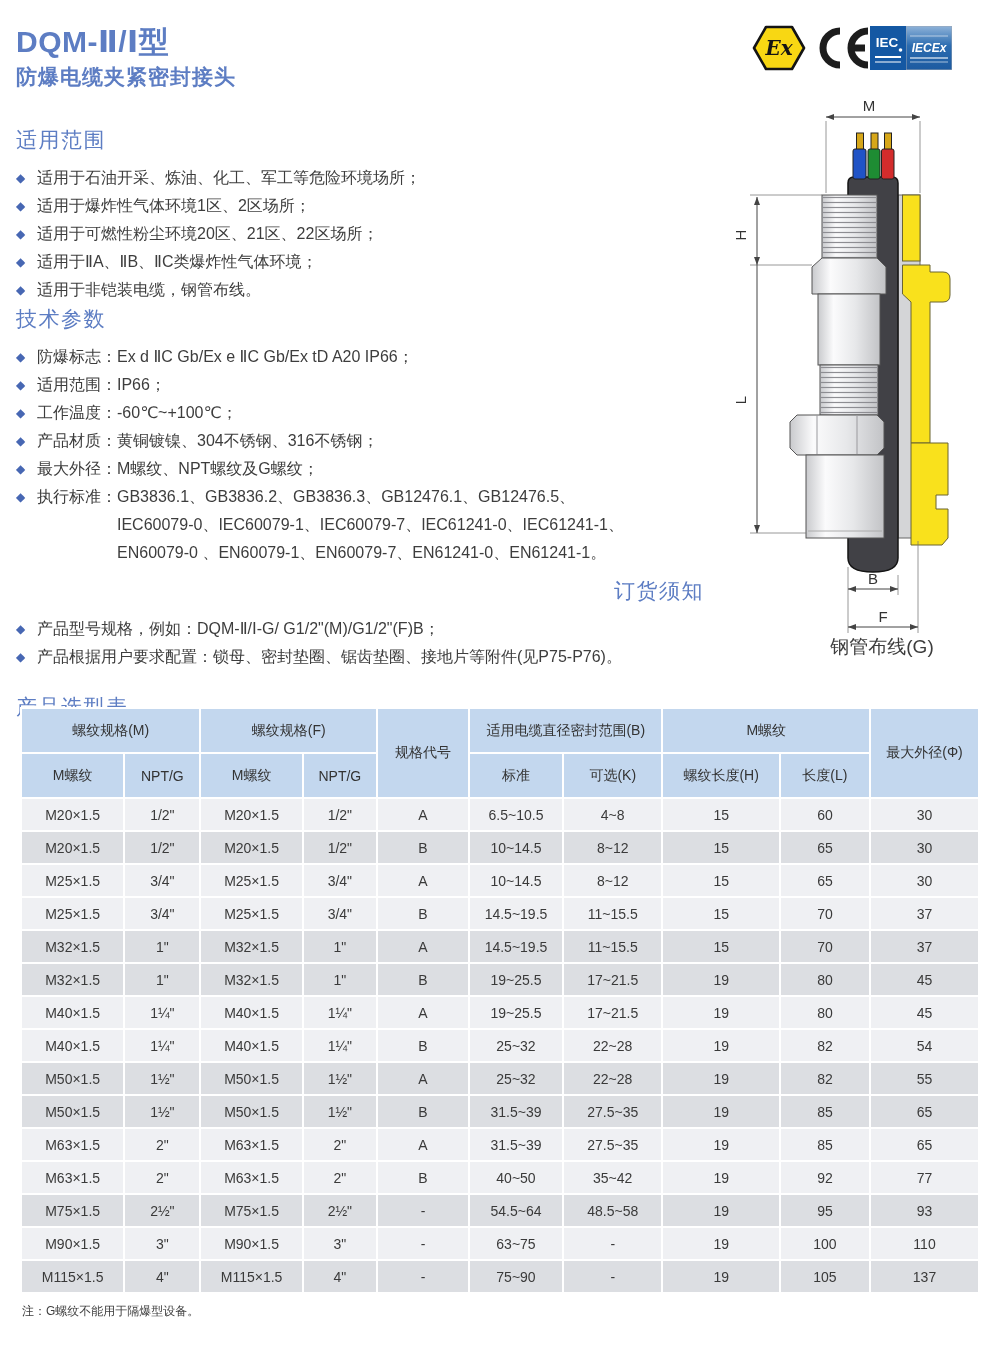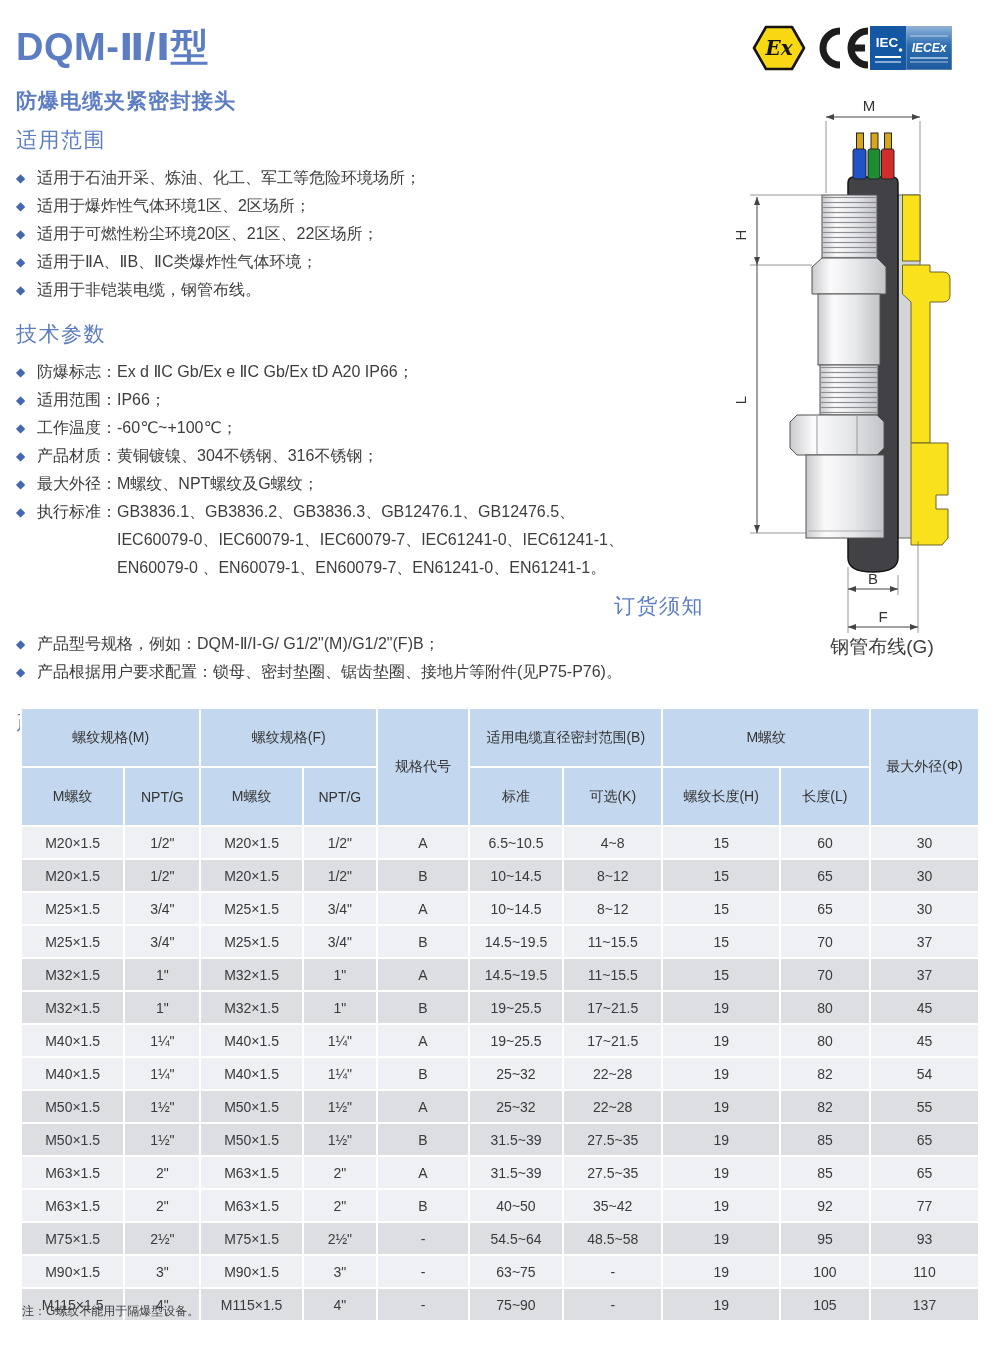--- a/index.html
+++ b/index.html
@@ -3,37 +3,37 @@
 <meta charset="utf-8">
 <style>
   * { margin:0; padding:0; box-sizing:border-box; }
   html,body { background:#fff; }
   .page {
     position:relative; width:1000px; height:1349px; background:#ffffff;
     font-family:"Liberation Sans","DejaVu Sans",sans-serif; color:#3d3d3d; overflow:hidden;
   }
   
   .hdr { position:absolute; left:16px; top:22px; }
-  .title { font-size:38px; font-weight:bold; color:#5d7dc3; letter-spacing:0.5px; }
-  .subtitle { font-size:21px; font-weight:bold; color:#5d7dc3; margin-top:14px; letter-spacing:1px; }
+  .title { font-size:30px; font-weight:bold; color:#5d7dc3; letter-spacing:0.5px; }
+  .subtitle { font-size:21px; font-weight:bold; color:#5d7dc3; margin-top:0; letter-spacing:1px; }
   .logos { position:absolute; left:752px; top:22px; width:240px; height:52px;
            display:flex; align-items:center; }
   
   .col { position:absolute; left:16px; top:126px; width:688px; }
   .sec-h { font-size:21px; font-weight:normal; color:#5d7dc3; letter-spacing:1.5px; margin-bottom:10px; }
   .blist { list-style:none; margin-bottom:0; }
   .blist li { display:flex; align-items:flex-start; line-height:28px; font-size:16px; color:#3d3d3d; }
   .blist li .bullet { color:#4767b3; font-size:12px; width:21px; flex:0 0 21px; line-height:28px; }
   .blist li.cont { display:block; padding-left:101px; }
-  .mt12 { margin-top:16px; } .mt10 { margin-top:10px;text-align:right; } .mt22 { margin-top:22px; }
+  .mt12 { margin-top:1px; } .mt10 { margin-top:10px;text-align:right; } .mt22 { margin-top:22px; }
   
   .spec-table { position:absolute; left:20px; top:707px; width:960px;
                 border-collapse:separate; border-spacing:2px; table-layout:fixed; background:#fff; }
   .spec-table th { background:#c3d7ee; font-weight:normal; font-size:14px; color:#333;
-                   height:57px; text-align:center; vertical-align:middle; }
+                   height:43px; text-align:center; vertical-align:middle; }
   .spec-table td { font-size:14px; color:#3a3a3a; height:31px; text-align:center; vertical-align:middle; }
   .spec-table tr.light td { background:#eff0f3; }
   .spec-table tr.dark td  { background:#dcdee2; }
   .tbl-note { position:absolute; left:22px; top:1303px; font-size:12px; color:#3d3d3d; }
   
   .diagram { position:absolute; left:690px; top:95px; width:310px; height:575px; }
 </style>
 </head>
 <body>
 

